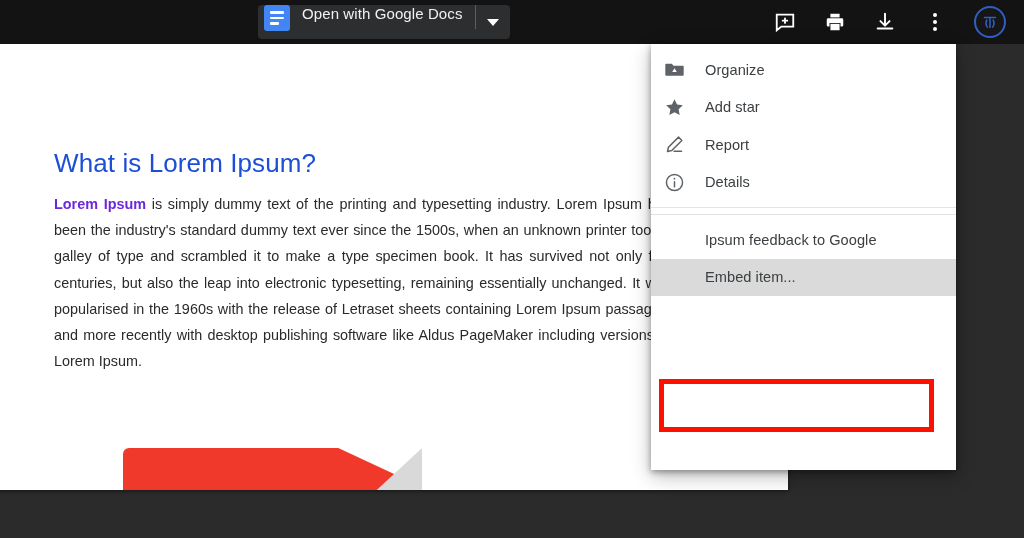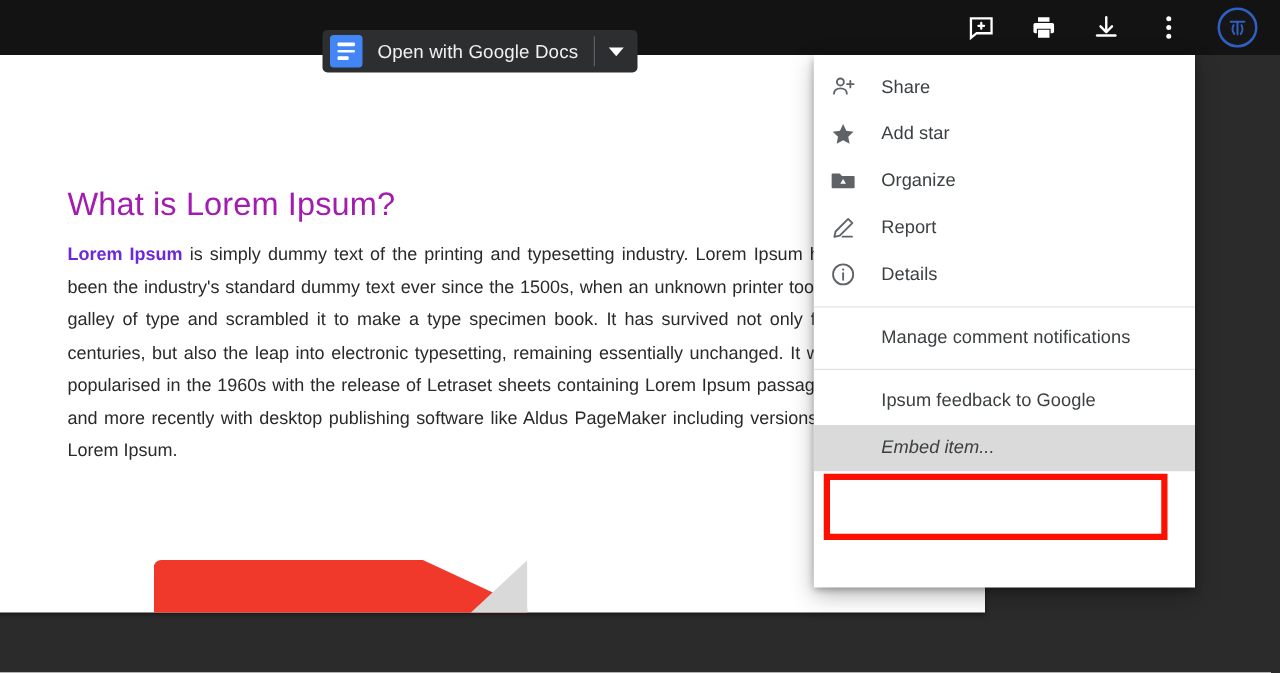--- a/index.html
+++ b/index.html
@@ -44,21 +44,21 @@
     position: absolute;
     left: 0; top: 0;
     width: 806px; height: 446px;
     overflow: hidden;
   }
   .doc-title {
     position: absolute;
     left: 72px;
     top: 104px;
     font-size: 26px;
-    color: #a21caf;
+    color: #1d4ed8;
     font-weight: 400;
     letter-spacing: .1px;
     white-space: nowrap;
   }
   .doc-para {
     position: absolute;
     left: 72px;
     top: 147px;
     width: 617px;
     font-size: 14.4px;
@@ -102,27 +102,26 @@
     width: 1024px; height: 44px;
     background: #131313;
     z-index: 40;
   }
   .open-docs-btn {
     position: absolute;
     left: 258px;
     top: 5px;
     height: 34px;
     display: flex;
-    align-items: center;
+    align-items: flex-start;
     background: #2d2e30;
     border-radius: 4px;
     padding: 0 0 0 6px;
     cursor: pointer;
     user-select: none;
-    margin-top: 19px;
   }
   .docs-icon {
     width: 26px; height: 26px;
     border-radius: 3px;
     background: #4285f4;
     display: flex;
     flex-direction: column;
     justify-content: center;
     align-items: center;
     gap: 3px;
@@ -237,21 +236,21 @@
     width: 37px;
     min-width: 37px;
     display: flex;
     align-items: center;
     justify-content: flex-start;
     color: #5f6368;
   }
   .menu-item .mi-icon svg { display: block; }
   .menu-item .mi-label { padding-left: 4px; letter-spacing: .05px; }
   .menu-item.no-icon .mi-label { padding-left: 41px; }
-  .menu-item.highlight { background: #dadada; font-style: italic; }
+  .menu-item.highlight { background: #dadada; }
   .menu-sep {
     height: 1px;
     background: #e3e3e3;
     margin: 6px 0 6px 0;
   }
 
   
   .annot-box {
     position: absolute;
     left: 659px;
@@ -333,48 +332,38 @@
         <path d="M6 7h12"></path>
         <path d="M12 7v11"></path>
         <path d="M8.5 10c-1.2 2.6-1 5.5.6 7.6"></path>
         <path d="M15.5 10c1.2 2.6 1 5.5-.6 7.6"></path>
       </svg>
     </div>
   </div>
 
   <div class="menu">
 
-    <div class="menu-item">
-      <span class="mi-icon">
-        <svg width="21" height="21" viewBox="0 0 24 24" fill="none" stroke="#5f6368" stroke-width="1.7" stroke-linecap="round">
-          <circle cx="9.5" cy="7.5" r="3.2"></circle>
-          <path d="M3.6 18.2c0-3 2.6-4.8 5.9-4.8s5.9 1.8 5.9 4.8"></path>
-          <path d="M18.6 6.5v6M15.6 9.5h6"></path>
-        </svg>
-      </span>
-      <span class="mi-label">Share</span>
-    </div>
-
-    <div class="menu-item">
-      <span class="mi-icon">
-        <svg width="21" height="21" viewBox="0 0 24 24" fill="#5f6368">
-          <path d="M12 2.6l2.9 6 6.6.9-4.8 4.6 1.2 6.5-5.9-3.2-5.9 3.2 1.2-6.5L2.5 9.5l6.6-.9z"></path>
-        </svg>
-      </span>
-      <span class="mi-label">Add star</span>
-    </div>
 
     <div class="menu-item">
       <span class="mi-icon">
         <svg width="21" height="21" viewBox="0 0 24 24">
           <path d="M2.5 5.5h6.4l2 2.2h10.6a1 1 0 0 1 1 1v9.3a1 1 0 0 1-1 1H2.5a1 1 0 0 1-1-1V6.5a1 1 0 0 1 1-1z" fill="#5f6368"></path>
           <path d="M12 10.6l2.6 4.2h-5.2z" fill="#ffffff"></path>
         </svg>
       </span>
       <span class="mi-label">Organize</span>
+    </div>
+
+    <div class="menu-item">
+      <span class="mi-icon">
+        <svg width="21" height="21" viewBox="0 0 24 24" fill="#5f6368">
+          <path d="M12 2.6l2.9 6 6.6.9-4.8 4.6 1.2 6.5-5.9-3.2-5.9 3.2 1.2-6.5L2.5 9.5l6.6-.9z"></path>
+        </svg>
+      </span>
+      <span class="mi-label">Add star</span>
     </div>
 
     <div class="menu-item">
       <span class="mi-icon">
         <svg width="21" height="21" viewBox="0 0 24 24" fill="none" stroke="#5f6368" stroke-width="1.7" stroke-linecap="round" stroke-linejoin="round">
           <path d="M16.6 3.6l3.8 3.8L8.9 18.9 4 20l1.1-4.9z"></path>
           <path d="M11.5 19.8h8.6"></path>
         </svg>
       </span>
       <span class="mi-label">Report</span>
@@ -387,23 +376,20 @@
           <circle cx="12" cy="12" r="9.2"></circle>
           <path d="M12 11v6"></path>
           <circle cx="12" cy="7.6" r="1" fill="#5f6368" stroke="none"></circle>
         </svg>
       </span>
       <span class="mi-label">Details</span>
     </div>
 
     <div class="menu-sep"></div>
 
-    <div class="menu-item no-icon">
-      <span class="mi-label">Manage comment notifications</span>
-    </div>
 
     <div class="menu-sep"></div>
 
     <div class="menu-item no-icon">
       <span class="mi-label">Ipsum feedback to Google</span>
     </div>
 
     <div class="menu-item no-icon highlight">
       <span class="mi-label">Embed item...</span>
     </div>

